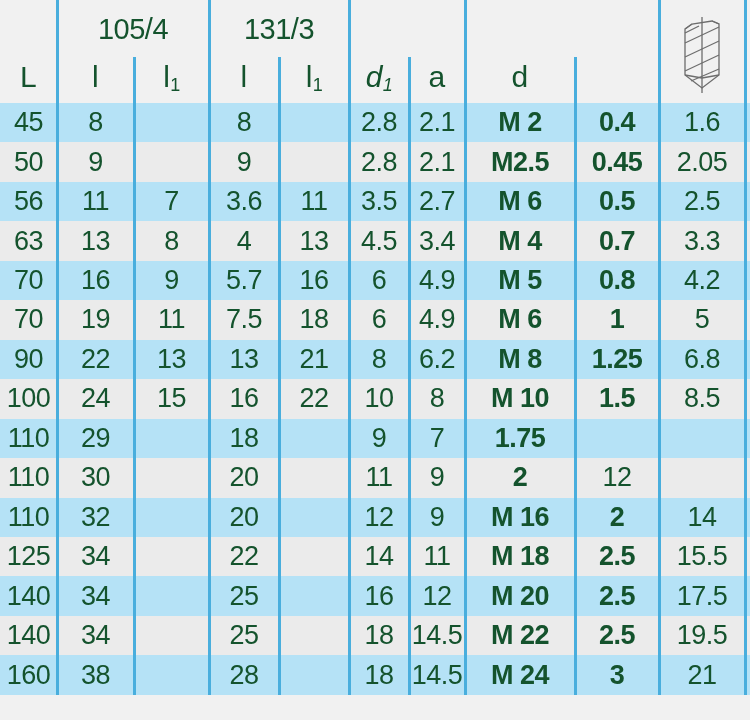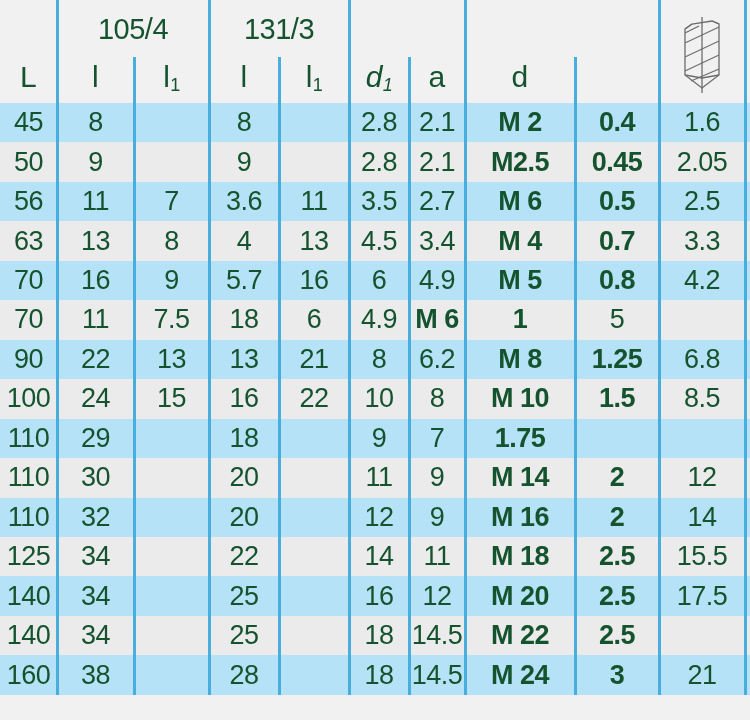--- a/index.html
+++ b/index.html
@@ -146,20 +146,21 @@
         <div class="cell c3">5.7</div>
         <div class="cell c4">16</div>
         <div class="cell c5">6</div>
         <div class="cell c6">4.9</div>
         <div class="cell c7">M 5</div>
         <div class="cell c8">0.8</div>
         <div class="cell c9">4.2</div>
       </div>
       <div class="row gray">
         <div class="cell c0">70</div>
+        <div class="cell c1">19</div>
         <div class="cell c2">11</div>
         <div class="cell c3">7.5</div>
         <div class="cell c4">18</div>
         <div class="cell c5">6</div>
         <div class="cell c6">4.9</div>
         <div class="cell c7">M 6</div>
         <div class="cell c8">1</div>
         <div class="cell c9">5</div>
       </div>
       <div class="row blue">
@@ -197,21 +198,20 @@
         <div class="cell c8">1.75</div>
       </div>
       <div class="row gray">
         <div class="cell c0">110</div>
         <div class="cell c1">30</div>
         <div class="cell c2"></div>
         <div class="cell c3">20</div>
         <div class="cell c4"></div>
         <div class="cell c5">11</div>
         <div class="cell c6">9</div>
-        <div class="cell c7">M 14</div>
         <div class="cell c8">2</div>
         <div class="cell c9">12</div>
       </div>
       <div class="row blue">
         <div class="cell c0">110</div>
         <div class="cell c1">32</div>
         <div class="cell c2"></div>
         <div class="cell c3">20</div>
         <div class="cell c4"></div>
         <div class="cell c5">12</div>
@@ -247,20 +247,21 @@
       <div class="row gray">
         <div class="cell c0">140</div>
         <div class="cell c1">34</div>
         <div class="cell c2"></div>
         <div class="cell c3">25</div>
         <div class="cell c4"></div>
         <div class="cell c5">18</div>
         <div class="cell c6">14.5</div>
         <div class="cell c7">M 22</div>
         <div class="cell c8">2.5</div>
+        <div class="cell c9">19.5</div>
       </div>
       <div class="row blue">
         <div class="cell c0">160</div>
         <div class="cell c1">38</div>
         <div class="cell c2"></div>
         <div class="cell c3">28</div>
         <div class="cell c4"></div>
         <div class="cell c5">18</div>
         <div class="cell c6">14.5</div>
         <div class="cell c7">M 24</div>

